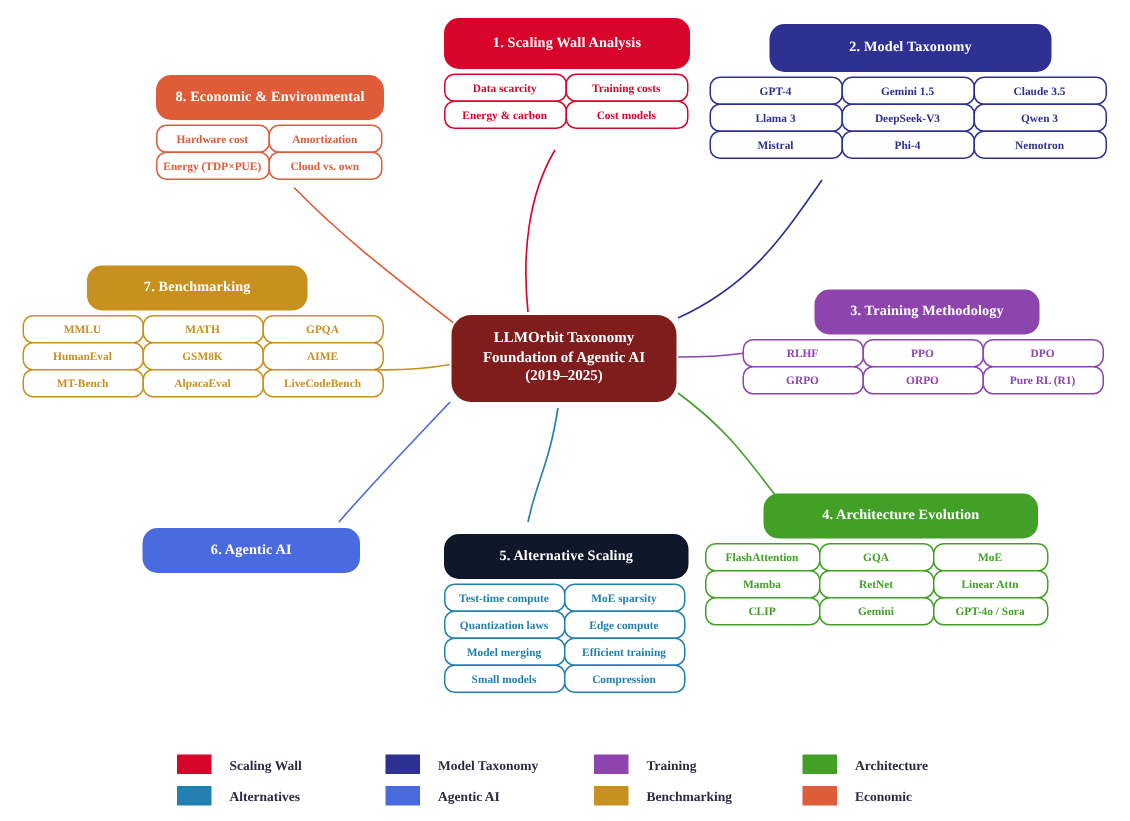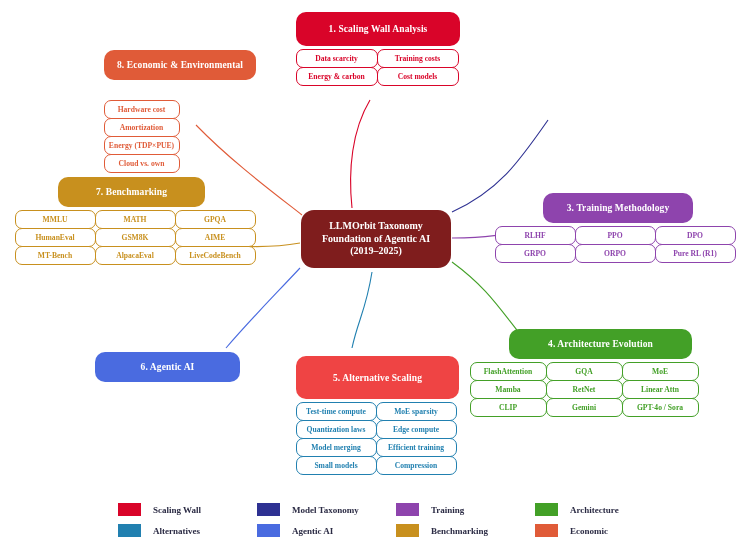--- a/index.html
+++ b/index.html
@@ -58,20 +58,34 @@
   <div class="branch" style="left:296px;top:12px;width:164px;">
     <div class="branch-header" style="height: 34px; background: rgb(217, 4, 41);">1. Scaling Wall Analysis</div>
     <div class="children" style="margin-top:3px;">
       <div class="child" style="width: 82px; height: 19px; border-color: rgb(217, 4, 41); color: rgb(217, 4, 41);">Data scarcity</div>
       <div class="child" style="width: 82px; height: 19px; border-color: rgb(217, 4, 41); color: rgb(217, 4, 41);">Training costs</div>
       <div class="child" style="width: 82px; height: 19px; border-color: rgb(217, 4, 41); color: rgb(217, 4, 41);">Energy &amp; carbon</div>
       <div class="child" style="width: 82px; height: 19px; border-color: rgb(217, 4, 41); color: rgb(217, 4, 41);">Cost models</div>
     </div>
   </div>
 
+  <div class="branch" style="left:473px;top:16px;width:268px;">
+    <div class="branch-header" style="height: 32px; margin-left: 40px; width: 188px; background: rgb(46, 49, 146);">2. Model Taxonomy</div>
+    <div class="children" style="margin-top:3px;">
+      <div class="child" style="width: 89px; height: 19px; border-color: rgb(46, 49, 146); color: rgb(46, 49, 146);">GPT-4</div>
+      <div class="child" style="width: 89px; height: 19px; border-color: rgb(46, 49, 146); color: rgb(46, 49, 146);">Gemini 1.5</div>
+      <div class="child" style="width: 89px; height: 19px; border-color: rgb(46, 49, 146); color: rgb(46, 49, 146);">Claude 3.5</div>
+      <div class="child" style="width: 89px; height: 19px; border-color: rgb(46, 49, 146); color: rgb(46, 49, 146);">Llama 3</div>
+      <div class="child" style="width: 89px; height: 19px; border-color: rgb(46, 49, 146); color: rgb(46, 49, 146);">DeepSeek-V3</div>
+      <div class="child" style="width: 89px; height: 19px; border-color: rgb(46, 49, 146); color: rgb(46, 49, 146);">Qwen 3</div>
+      <div class="child" style="width: 89px; height: 19px; border-color: rgb(46, 49, 146); color: rgb(46, 49, 146);">Mistral</div>
+      <div class="child" style="width: 89px; height: 19px; border-color: rgb(46, 49, 146); color: rgb(46, 49, 146);">Phi-4</div>
+      <div class="child" style="width: 89px; height: 19px; border-color: rgb(46, 49, 146); color: rgb(46, 49, 146);">Nemotron</div>
+    </div>
+  </div>
 
   <div class="branch" style="left:495px;top:193px;width:245px;">
     <div class="branch-header" style="height: 30px; margin-left: 48px; width: 150px; background: rgb(142, 68, 173);">3. Training Methodology</div>
     <div class="children" style="margin-top:3px;">
       <div class="child" style="width: 81px; height: 19px; border-color: rgb(142, 68, 173); color: rgb(142, 68, 173);">RLHF</div>
       <div class="child" style="width: 81px; height: 19px; border-color: rgb(142, 68, 173); color: rgb(142, 68, 173);">PPO</div>
       <div class="child" style="width: 81px; height: 19px; border-color: rgb(142, 68, 173); color: rgb(142, 68, 173);">DPO</div>
       <div class="child" style="width: 81px; height: 19px; border-color: rgb(142, 68, 173); color: rgb(142, 68, 173);">GRPO</div>
       <div class="child" style="width: 81px; height: 19px; border-color: rgb(142, 68, 173); color: rgb(142, 68, 173);">ORPO</div>
       <div class="child" style="width: 81px; height: 19px; border-color: rgb(142, 68, 173); color: rgb(142, 68, 173);">Pure RL (R1)</div>
@@ -87,21 +101,21 @@
       <div class="child" style="width: 77px; height: 19px; border-color: rgb(67, 160, 39); color: rgb(67, 160, 39);">Mamba</div>
       <div class="child" style="width: 77px; height: 19px; border-color: rgb(67, 160, 39); color: rgb(67, 160, 39);">RetNet</div>
       <div class="child" style="width: 77px; height: 19px; border-color: rgb(67, 160, 39); color: rgb(67, 160, 39);">Linear Attn</div>
       <div class="child" style="width: 77px; height: 19px; border-color: rgb(67, 160, 39); color: rgb(67, 160, 39);">CLIP</div>
       <div class="child" style="width: 77px; height: 19px; border-color: rgb(67, 160, 39); color: rgb(67, 160, 39);">Gemini</div>
       <div class="child" style="width: 77px; height: 19px; border-color: rgb(67, 160, 39); color: rgb(67, 160, 39);">GPT-4o / Sora</div>
     </div>
   </div>
 
   <div class="branch" style="left:296px;top:356px;width:163px;">
-    <div class="branch-header" style="height: 43px; background: #ef4444;">5. Alternative Scaling</div>
+    <div class="branch-header" style="height: 30px; background: #0f172a;">5. Alternative Scaling</div>
     <div class="children" style="margin-top:3px;">
       <div class="child" style="width: 81px; height: 19px; border-color: rgb(33, 128, 176); color: rgb(33, 128, 176);">Test-time compute</div>
       <div class="child" style="width: 81px; height: 19px; border-color: rgb(33, 128, 176); color: rgb(33, 128, 176);">MoE sparsity</div>
       <div class="child" style="width: 81px; height: 19px; border-color: rgb(33, 128, 176); color: rgb(33, 128, 176);">Quantization laws</div>
       <div class="child" style="width: 81px; height: 19px; border-color: rgb(33, 128, 176); color: rgb(33, 128, 176);">Edge compute</div>
       <div class="child" style="width: 81px; height: 19px; border-color: rgb(33, 128, 176); color: rgb(33, 128, 176);">Model merging</div>
       <div class="child" style="width: 81px; height: 19px; border-color: rgb(33, 128, 176); color: rgb(33, 128, 176);">Efficient training</div>
       <div class="child" style="width: 81px; height: 19px; border-color: rgb(33, 128, 176); color: rgb(33, 128, 176);">Small models</div>
       <div class="child" style="width: 81px; height: 19px; border-color: rgb(33, 128, 176); color: rgb(33, 128, 176);">Compression</div>
     </div>
@@ -121,21 +135,21 @@
       <div class="child" style="width: 81px; height: 19px; border-color: rgb(200, 144, 30); color: rgb(200, 144, 30);">GSM8K</div>
       <div class="child" style="width: 81px; height: 19px; border-color: rgb(200, 144, 30); color: rgb(200, 144, 30);">AIME</div>
       <div class="child" style="width: 81px; height: 19px; border-color: rgb(200, 144, 30); color: rgb(200, 144, 30);">MT-Bench</div>
       <div class="child" style="width: 81px; height: 19px; border-color: rgb(200, 144, 30); color: rgb(200, 144, 30);">AlpacaEval</div>
       <div class="child" style="width: 81px; height: 19px; border-color: rgb(200, 144, 30); color: rgb(200, 144, 30);">LiveCodeBench</div>
     </div>
   </div>
 
   <div class="branch" style="left:104px;top:50px;width:152px;">
     <div class="branch-header" style="height: 30px; background: rgb(224, 91, 56);">8. Economic &amp; Environmental</div>
-    <div class="children" style="margin-top:20px;flex-direction:column;">
+    <div class="children" style="margin-top:3px;">
       <div class="child" style="width: 76px; height: 19px; border-color: rgb(224, 91, 56); color: rgb(224, 91, 56);">Hardware cost</div>
       <div class="child" style="width: 76px; height: 19px; border-color: rgb(224, 91, 56); color: rgb(224, 91, 56);">Amortization</div>
       <div class="child" style="width: 76px; height: 19px; border-color: rgb(224, 91, 56); color: rgb(224, 91, 56);">Energy (TDP×PUE)</div>
       <div class="child" style="width: 76px; height: 19px; border-color: rgb(224, 91, 56); color: rgb(224, 91, 56);">Cloud vs. own</div>
     </div>
   </div>
 
   <div class="center-node" style="left: 301px; top: 210px; width: 150px; height: 58px; background: #7f1d1d; color: rgb(255, 255, 255);">
     <div>
       <span>LLMOrbit Taxonomy</span>

